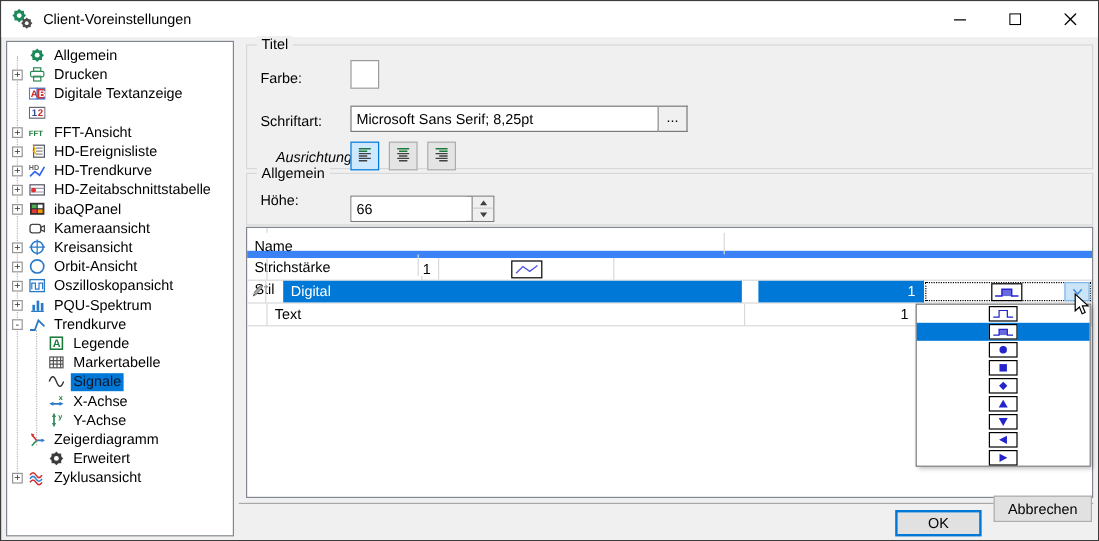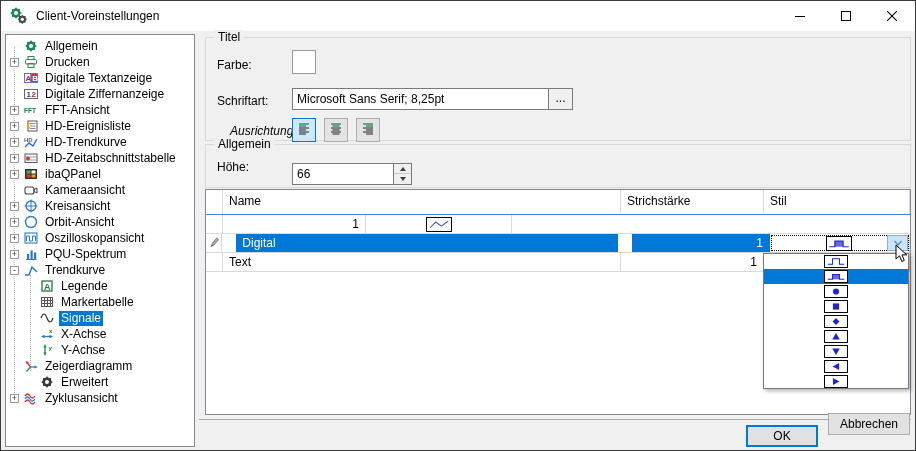--- a/index.html
+++ b/index.html
@@ -16,21 +16,21 @@
         border:1px solid #828790;padding-top:3px;overflow:hidden;}
   .vline{position:absolute;width:0;border-left:1px dotted #b8b8b8;}
   .tree-row{display:flex;align-items:center;height:16px;position:relative;white-space:nowrap;}
   .tree-row .expander{width:9px;height:9px;box-sizing:border-box;border:1px solid #969696;background:#fff;
         margin-left:4px;font-size:9px;line-height:6px;text-align:center;color:#333;flex:0 0 9px;}
   .tree-row .exp-spacer{width:9px;margin-left:4px;flex:0 0 9px;}
   .tree-row.child{padding-left:16px;}
   .tree-icon{width:16px;height:14px;margin-left:4px;flex:0 0 16px;display:flex;align-items:center;justify-content:center;}
   .tree-icon svg{width:14px;height:14px;}
   .tree-label{margin-left:4px;padding:0 2px;line-height:15px;}
-  .tree-label.sel{background:#0078d7;color:#fef9c3;}
+  .tree-label.sel{background:#0078d7;color:#0f172a;}
   
   .group{position:absolute;box-sizing:border-box;border:1px solid #d8d8d8;}
   .group .legend{position:absolute;top:-8px;left:8px;background:#f0f0f0;padding:0 4px;}
   .flabel{position:absolute;}
   .swatchwrap{position:absolute;width:24px;height:24px;background:#fff;border:1px solid #9a9a9a;box-sizing:border-box;padding:2px;}
   .swatch{width:100%;height:100%;}
   .textinput{position:absolute;box-sizing:border-box;height:22px;border:1px solid #7a7a7a;background:#fff;
         font-family:"Liberation Sans",sans-serif;font-size:12px;padding:0 4px;}
   .browse{position:absolute;box-sizing:border-box;width:24px;height:22px;border:1px solid #7a7a7a;border-left:none;
         background:#f0f0f0;font-size:12px;text-align:center;line-height:18px;}
@@ -41,21 +41,21 @@
   .spinner input{position:absolute;left:0;top:0;width:96px;height:20px;border:none;font-family:"Liberation Sans",sans-serif;
         font-size:12px;padding:0 4px;box-sizing:border-box;outline:none;}
   .spinbtns{position:absolute;right:0;top:0;width:17px;height:20px;border-left:1px solid #7a7a7a;}
   .spinbtn{height:10px;box-sizing:border-box;background:#f0f0f0;display:flex;align-items:center;justify-content:center;}
   .spinbtn.up{border-bottom:1px solid #c8c8c8;}
   .tri-up{width:0;height:0;border-left:3px solid transparent;border-right:3px solid transparent;border-bottom:4px solid #404040;}
   .tri-dn{width:0;height:0;border-left:3px solid transparent;border-right:3px solid transparent;border-top:4px solid #404040;}
   
   .sigtable{position:absolute;left:204px;top:188px;width:706px;height:226px;box-sizing:border-box;
         background:#fff;border:1px solid #828790;}
-  .t-header{display:flex;height:25px;border-bottom:1px solid #3b82f6;box-sizing:border-box;}
+  .t-header{display:flex;height:25px;border-bottom:6px solid #3b82f6;box-sizing:border-box;flex-direction:column;}
   .t-hcell{box-sizing:border-box;border-right:1px solid #d9d9d9;padding:4px 0 0 6px;}
   .t-row{display:flex;height:19px;border-bottom:1px solid #d9d9d9;box-sizing:border-box;}
   .t-cell{box-sizing:border-box;border-right:1px solid #d9d9d9;display:flex;align-items:center;overflow:hidden;}
   .t-cell.namec{padding-left:6px;}
   .t-cell.numc{justify-content:flex-end;padding-right:6px;}
   .t-row.sel .t-cell.namec,.t-row.sel .t-cell.numc{background:#0078d7;color:#fff;border-right-color:#0078d7;margin-left:14px;}
   .t-cell.stilc{justify-content:center;position:relative;}
   .t-cell.stilc.editing{outline:1px dotted #000;outline-offset:-2px;}
   .stylebox{width:26px;height:15px;box-sizing:border-box;border:1px solid #000;background:#fff;
         display:flex;align-items:center;justify-content:center;}
@@ -161,21 +161,20 @@
       </div>
       <div class="tree-row">
         <span class="exp-spacer"></span>
         <span class="tree-icon">
           <svg viewBox="0 0 14 14">
             <rect x="0.5" y="2.5" width="13" height="9" fill="#fff" stroke="#667"></rect>
             <text x="2.5" y="10" font-size="8" font-weight="bold" fill="#334499">1</text>
             <text x="7.5" y="10" font-size="8" font-weight="bold" fill="#cc2222">2</text>
           </svg>
         </span>
-        <span class="tree-label">Digitale Ziffernanzeige</span>
       </div>
       <div class="tree-row">
         <span class="expander">+</span>
         <span class="tree-icon">
           <svg viewBox="0 0 14 14">
             <text x="0" y="10" font-size="6.5" font-weight="bold" fill="#1e7a3c">FFT</text>
           </svg>
         </span>
         <span class="tree-label">FFT-Ansicht</span>
       </div>

